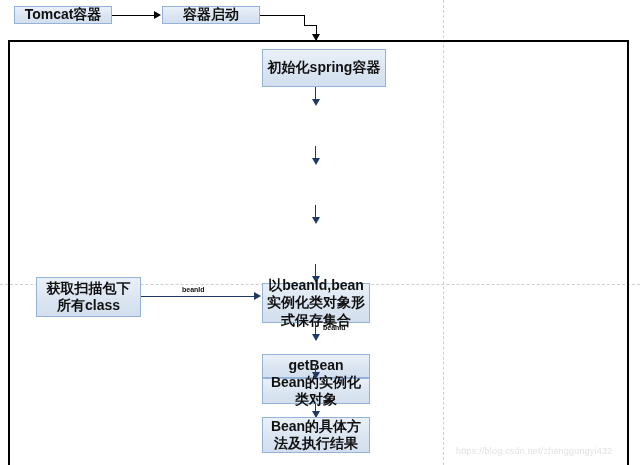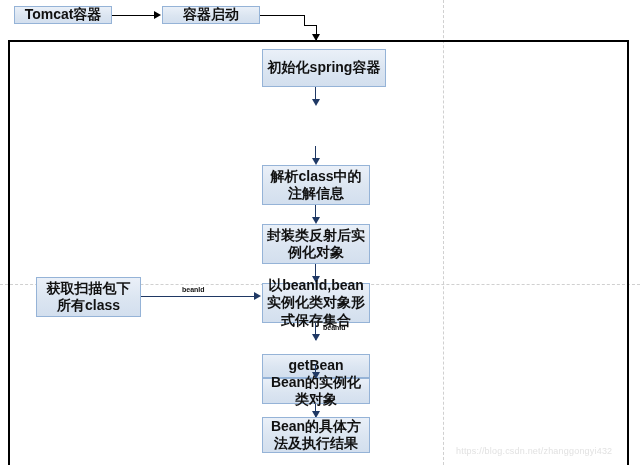--- a/index.html
+++ b/index.html
@@ -140,29 +140,23 @@
 
   <div class="node" style="left:262px; top:49px; width:124px; height:38px;">
     <span>初始化spring容器</span>
   </div>
   <div class="ln-v" style="left:315px; top:87px; height:17px;"></div>
   <div class="arrow-down" style="left:311.5px; top:99px;"></div>
 
   <div class="ln-v" style="left:315px; top:146px; height:17px;"></div>
   <div class="arrow-down" style="left:311.5px; top:158px;"></div>
 
-  <div class="node" style="left:262px; top:165px; width:108px; height:40px;">
-    <span>解析class中的注解信息</span>
-  </div>
   <div class="ln-v" style="left:315px; top:205px; height:17px;"></div>
   <div class="arrow-down" style="left:311.5px; top:217px;"></div>
 
-  <div class="node" style="left:262px; top:224px; width:108px; height:40px;">
-    <span>封装类反射后实例化对象</span>
-  </div>
   <div class="ln-v" style="left:315px; top:264px; height:17px;"></div>
   <div class="arrow-down" style="left:311.5px; top:276px;"></div>
 
   <div class="node" style="left:262px; top:283px; width:108px; height:40px;">
     <span>以beanId,bean实例化类对象形式保存集合</span>
   </div>
   <div class="ln-v" style="left:315px; top:323px; height:17px;"></div>
   <div class="arrow-down" style="left:311.5px; top:334px;"></div>
   <div class="edge-label" style="left:323px; top:324px;">beanId</div>
 

